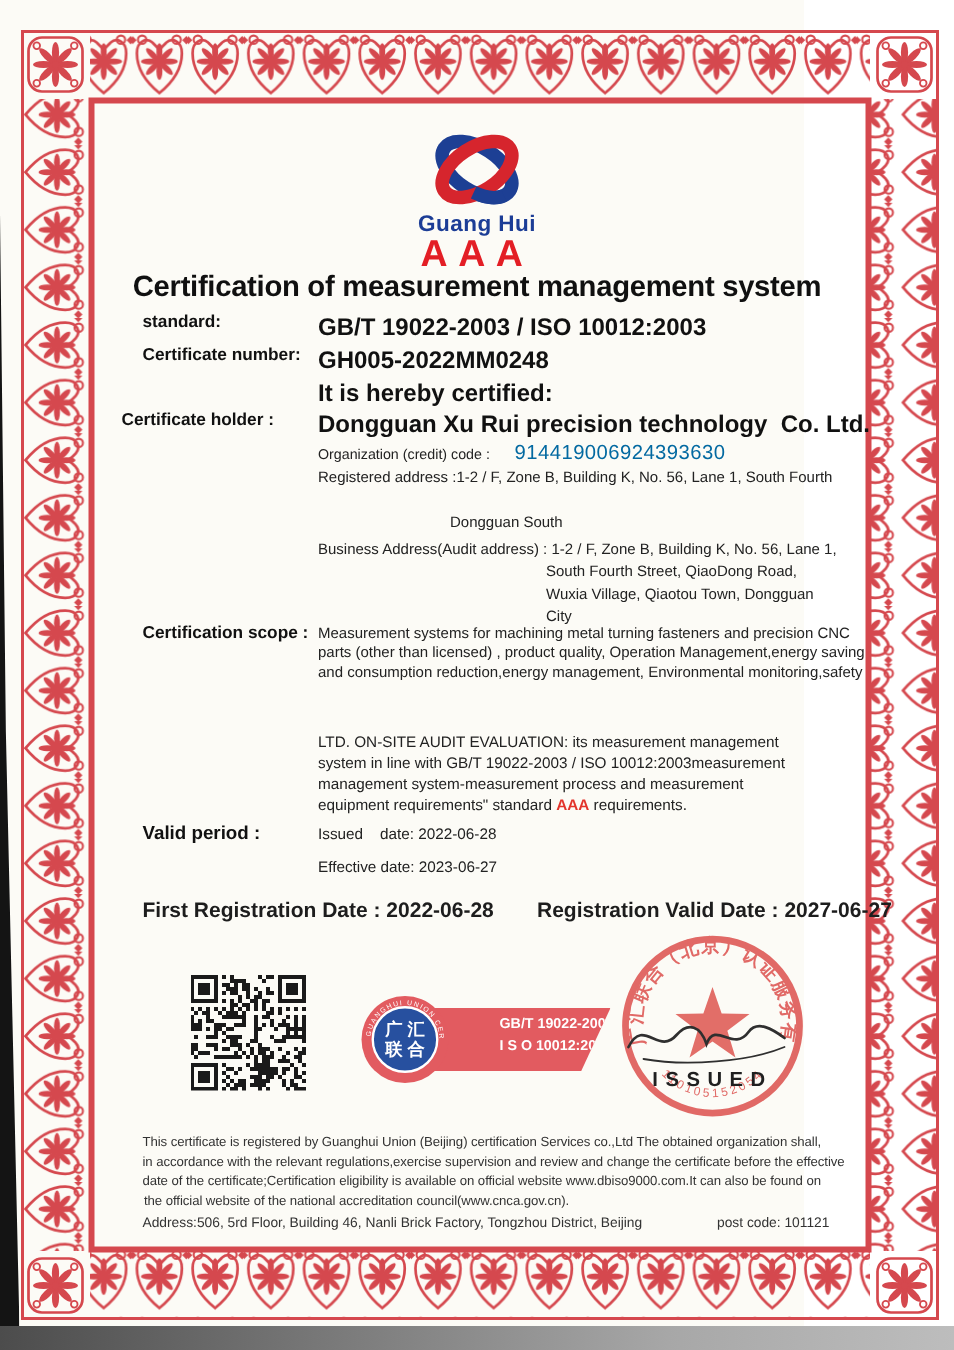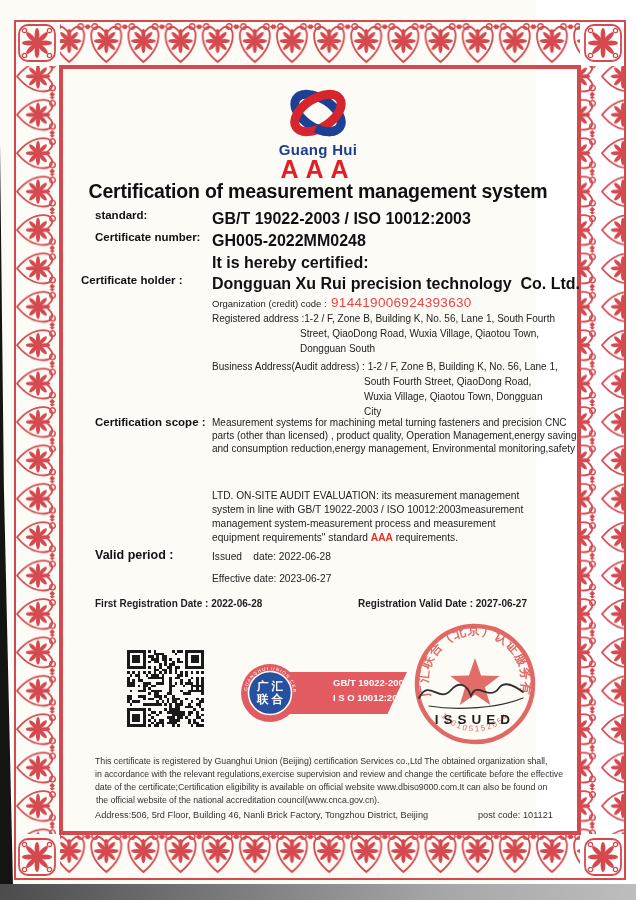--- a/index.html
+++ b/index.html
@@ -14,25 +14,25 @@
   .abs{position:absolute;}
   .center{left:60px;width:516px;text-align:center;}
   .brand{font-size:15px;font-weight:bold;color:#1c3d96;letter-spacing:.3px;}
   .aaa{font-size:25px;font-weight:bold;color:#e31e25;letter-spacing:7px;}
   .title{font-size:19.5px;font-weight:bold;color:#101010;letter-spacing:-0.2px;}
   .lbl{font-size:11.5px;font-weight:bold;color:#111;}
   .val{font-size:16px;font-weight:bold;color:#111;}
   .txt{font-size:10px;color:#222;}
   .txt2{font-size:10.2px;color:#222;}
   .small-lbl{font-size:9.5px;color:#222;}
-  .big-num{font-size:13.5px;color:#ef4444;letter-spacing:.3px;}
+  .big-num{font-size:13.5px;color:#0369a1;letter-spacing:.3px;margin-left:12px;}
   .pre{white-space:pre;}
   .nowrap{white-space:nowrap;}
   .aaa-inline{color:#e3342b;font-weight:bold;}
-  .regdate{font-size:10px;font-weight:bold;}
+  .regdate{font-size:14px;font-weight:bold;}
   .footer-line{font-size:8.8px;color:#333;letter-spacing:-0.05px;white-space:nowrap;}
   .footer-addr{font-size:9.2px;color:#333;white-space:nowrap;}
   .ribbon{position:absolute;left:52px;top:12px;width:122px;height:42px;background:#e25b60;
     clip-path:polygon(0 0,100% 0,84% 100%,0 100%);}
   .ribbon .r1,.ribbon .r2{position:absolute;left:48px;color:#fff;font-weight:bold;font-size:9.5px;white-space:nowrap;}
   .ribbon .r1{top:5px;}
   .ribbon .r2{top:20px;}
 </style>
 </head>
 <body>
@@ -116,21 +116,20 @@
 
     <div class="abs lbl" style="left:81px;top:274px">Certificate holder :</div>
     <div class="abs val pre" style="left:212px;top:275px">Dongguan Xu Rui precision technology  Co. Ltd.</div>
 
     <div class="abs nowrap" style="left:212px;top:293px">
       <span class="small-lbl">Organization (credit) code :</span>
       <span class="big-num">914419006924393630</span>
     </div>
 
     <div class="abs txt nowrap" style="left:212px;top:313px">Registered address :1-2 / F, Zone B, Building K, No. 56, Lane 1, South Fourth</div>
-    <div class="abs txt nowrap" style="left:300px;top:328px">Street, QiaoDong Road, Wuxia Village, Qiaotou Town,</div>
     <div class="abs txt nowrap" style="left:300px;top:343px">Dongguan South</div>
 
     <div class="abs txt nowrap" style="left:212px;top:361px">Business Address(Audit address) : 1-2 / F, Zone B, Building K, No. 56, Lane 1,</div>
     <div class="abs txt nowrap" style="left:364px;top:376px">South Fourth Street, QiaoDong Road,</div>
     <div class="abs txt nowrap" style="left:364px;top:391px">Wuxia Village, Qiaotou Town, Dongguan</div>
     <div class="abs txt nowrap" style="left:364px;top:406px">City</div>
 
     <div class="abs lbl" style="left:95px;top:416px">Certification scope :</div>
     <div class="abs txt nowrap" style="left:212px;top:417px">Measurement systems for machining metal turning fasteners and precision CNC</div>
     <div class="abs txt nowrap" style="left:212px;top:430px">parts (other than licensed) , product quality, Operation Management,energy saving</div>

